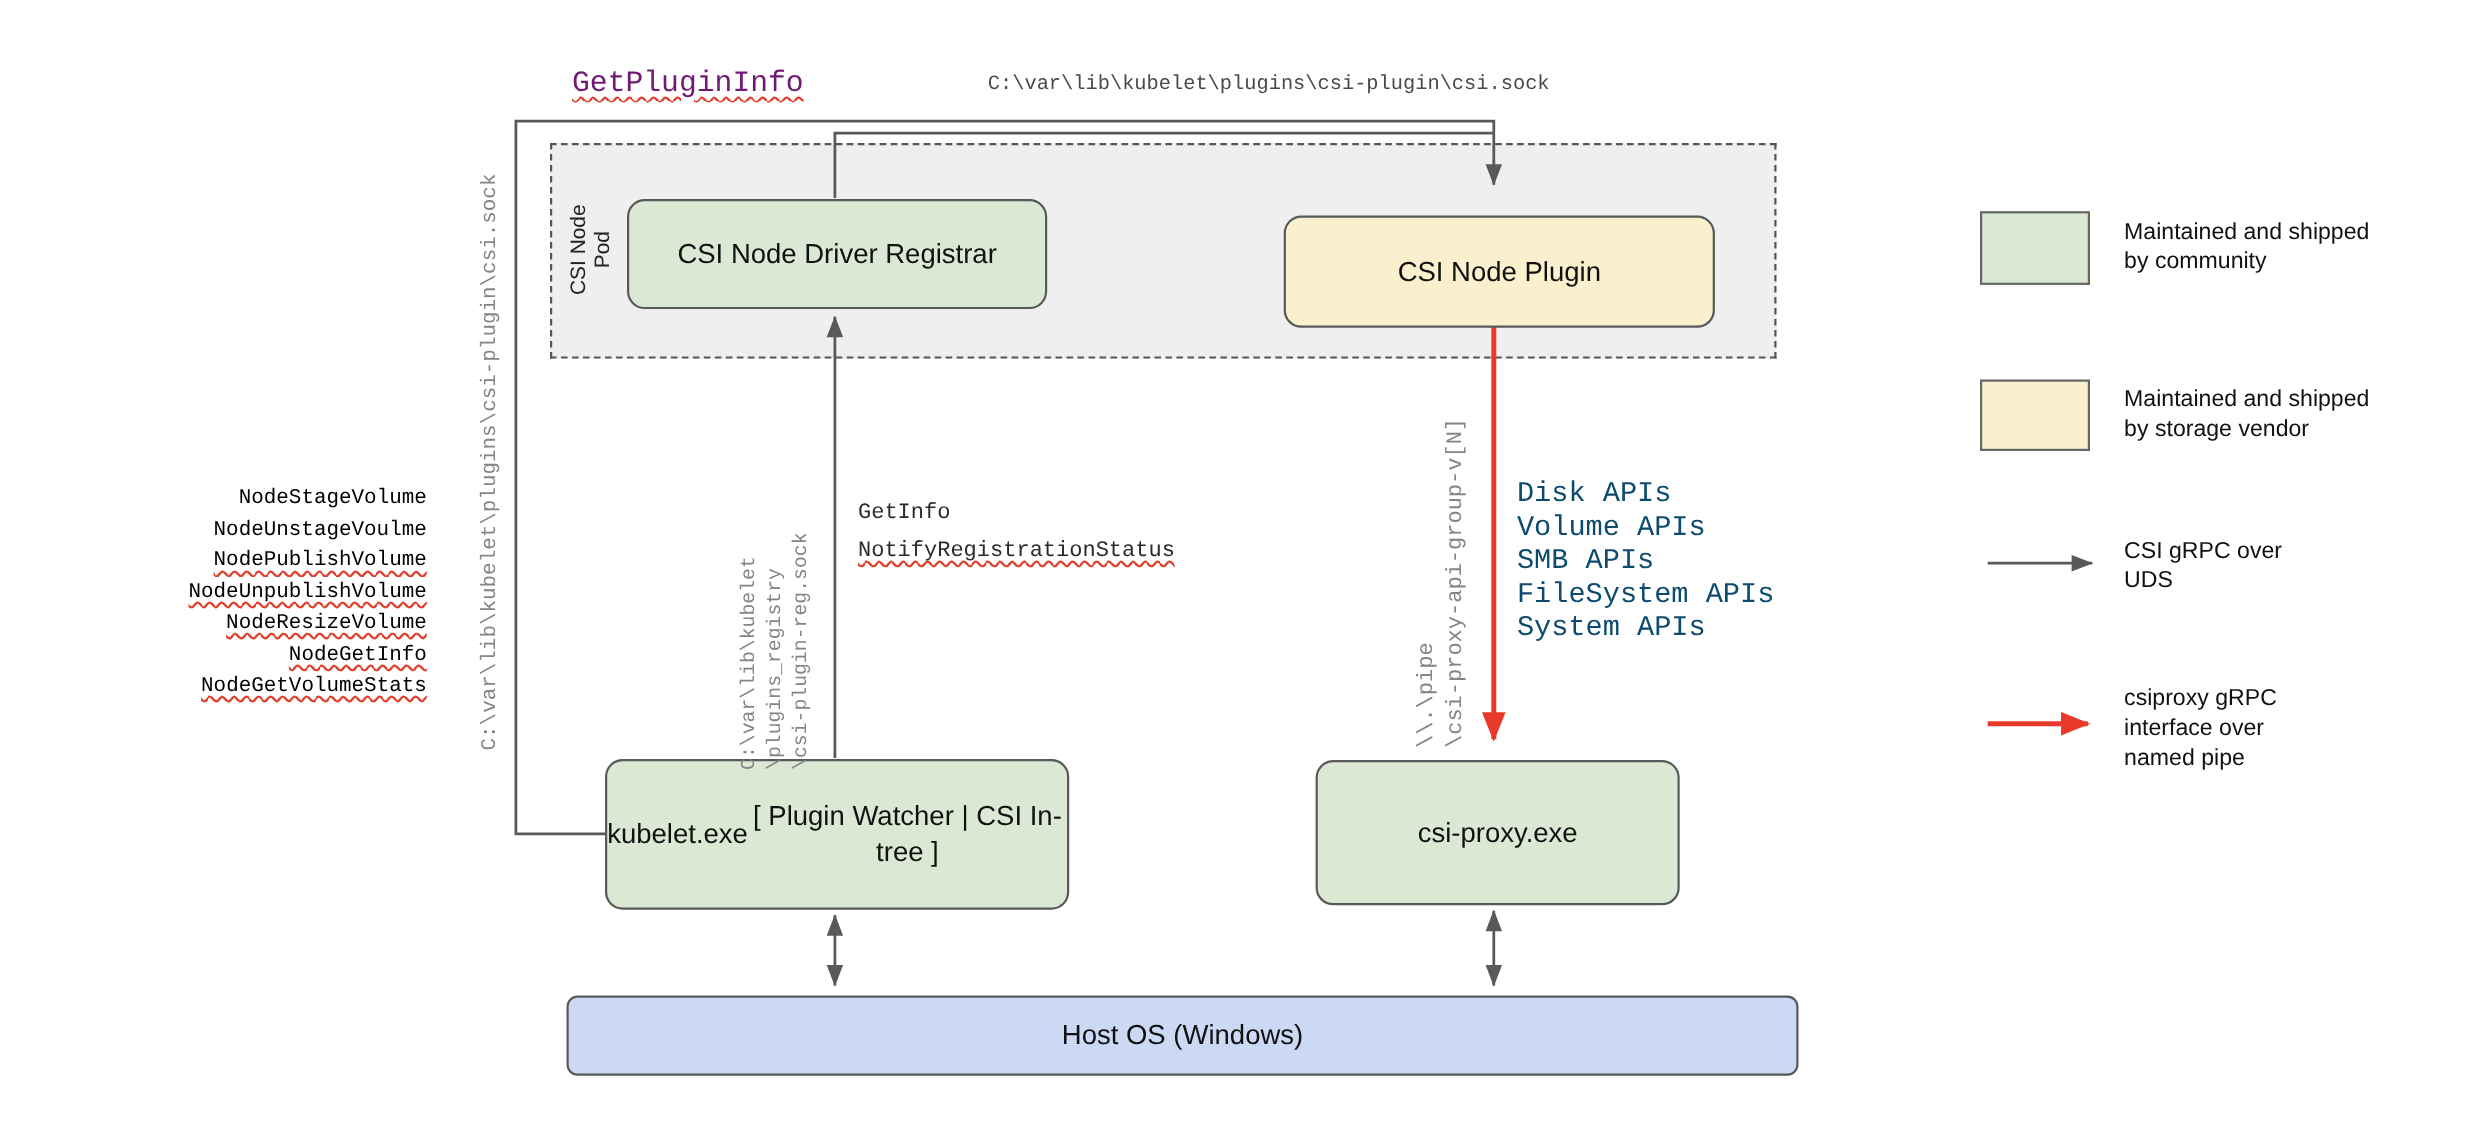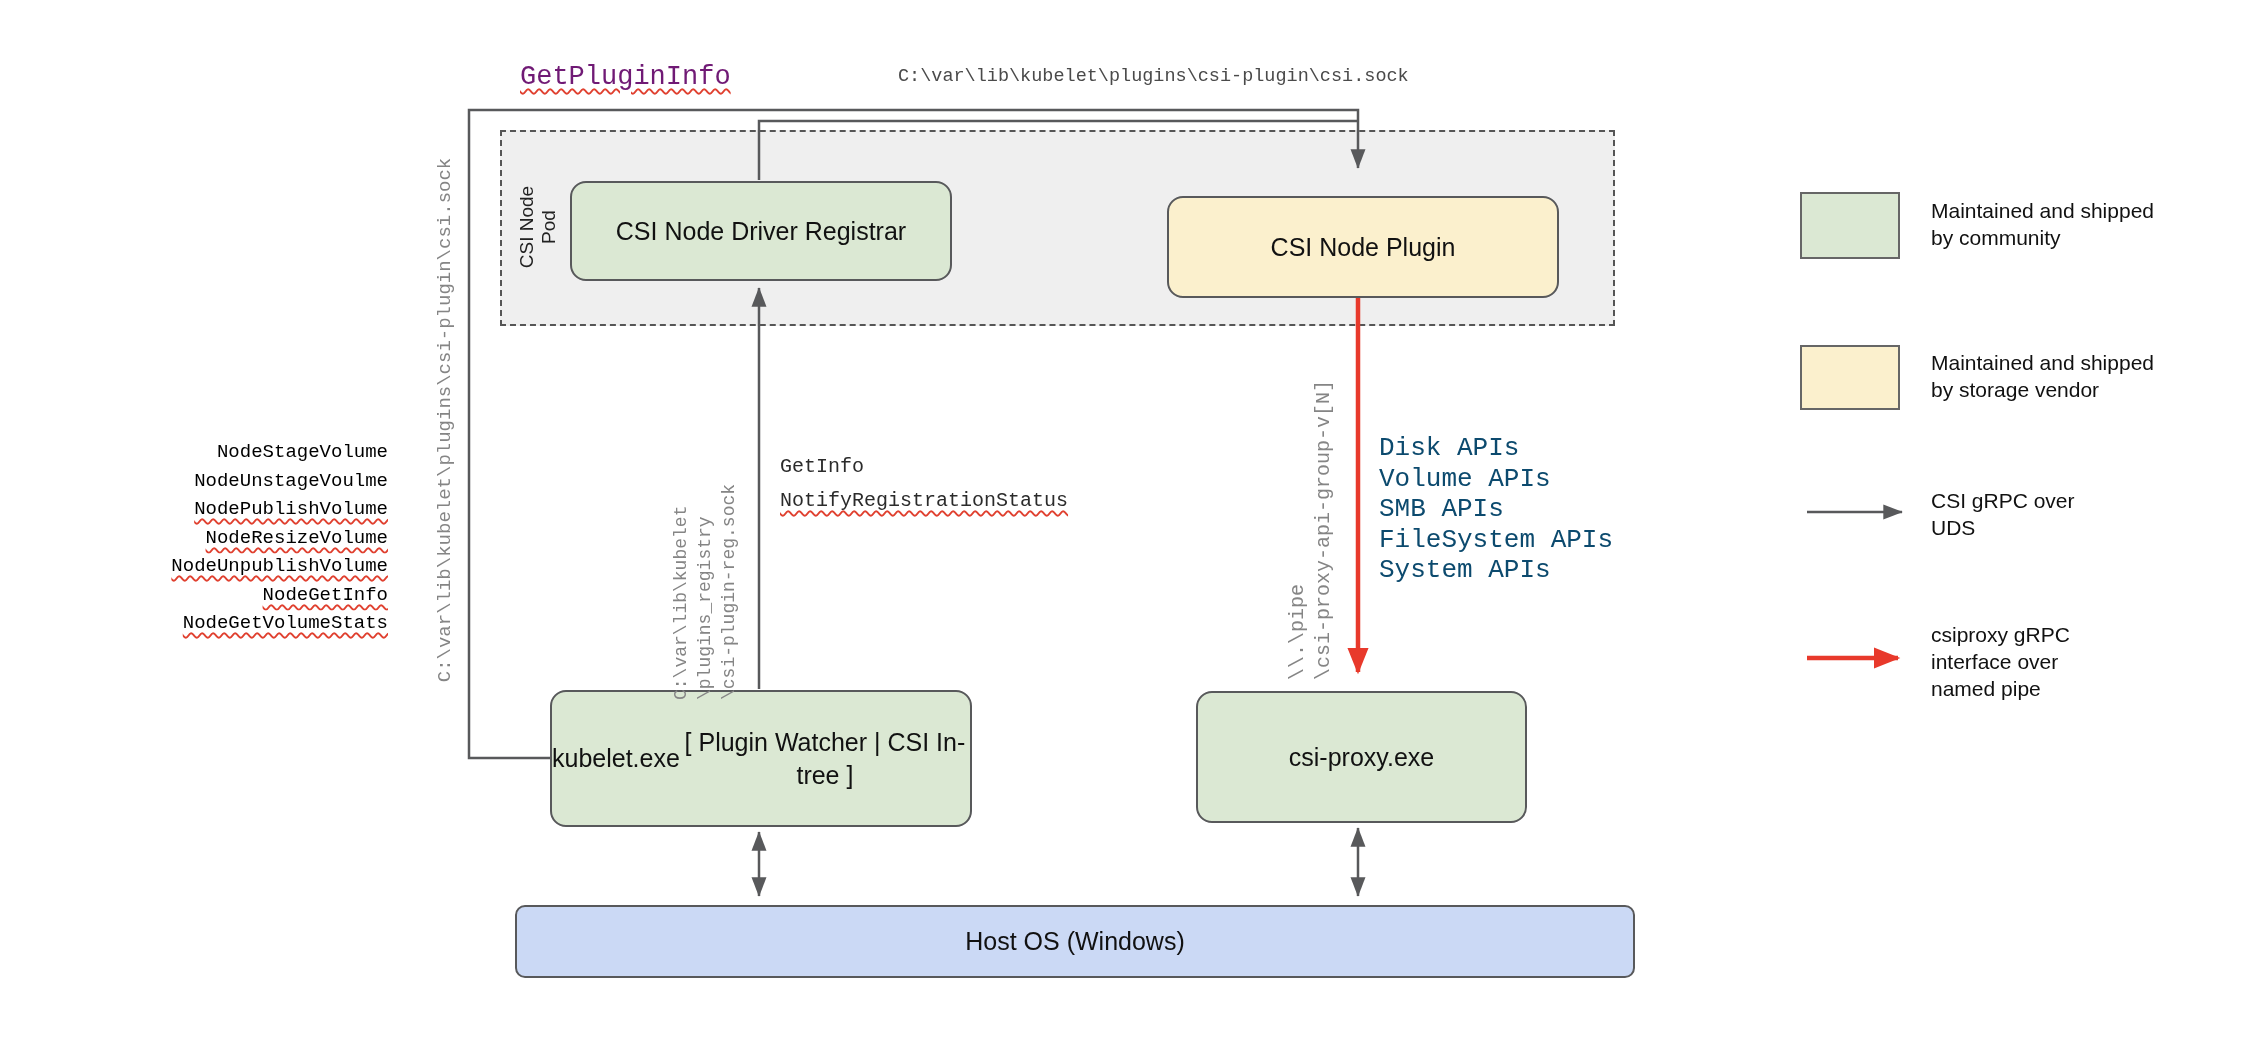--- a/index.html
+++ b/index.html
@@ -85,22 +85,22 @@
   <div class="abs mono squiggle" style="left:520px;top:62px;font-size:27px;color:#701a75;">GetPluginInfo</div>
 
   <div class="abs mono" style="left:898px;top:66px;font-size:18.5px;color:#4a4a4a;">C:\var\lib\kubelet\plugins\csi-plugin\csi.sock</div>
 
   <div class="vtext" style="left:167px;top:407px;width:560px;height:26px;font-size:19px;text-align:center;">C:\var\lib\kubelet\plugins\csi-plugin\csi.sock</div>
 
   <div class="abs mono calls" style="left:58px;top:438px;width:330px;text-align:right;">
     <div>NodeStageVolume</div>
     <div>NodeUnstageVoulme</div>
     <div class="squiggle">NodePublishVolume</div>
+    <div class="squiggle">NodeUnpublishVolume</div>
     <div class="squiggle">NodeResizeVolume</div>
-    <div class="squiggle">NodeUnpublishVolume</div>
     <div class="squiggle">NodeGetInfo</div>
     <div class="squiggle">NodeGetVolumeStats</div>
   </div>
 
   <div class="vtext" style="left:580px;top:539px;width:250px;height:72px;font-size:18px;line-height:24px;text-align:left;">C:\var\lib\kubelet
 \plugins_registry
 \csi-plugin-reg.sock</div>
 
   <div class="abs mono" style="left:780px;top:450px;font-size:20px;line-height:34px;color:#2b2b2b;">
     <div>GetInfo</div>

